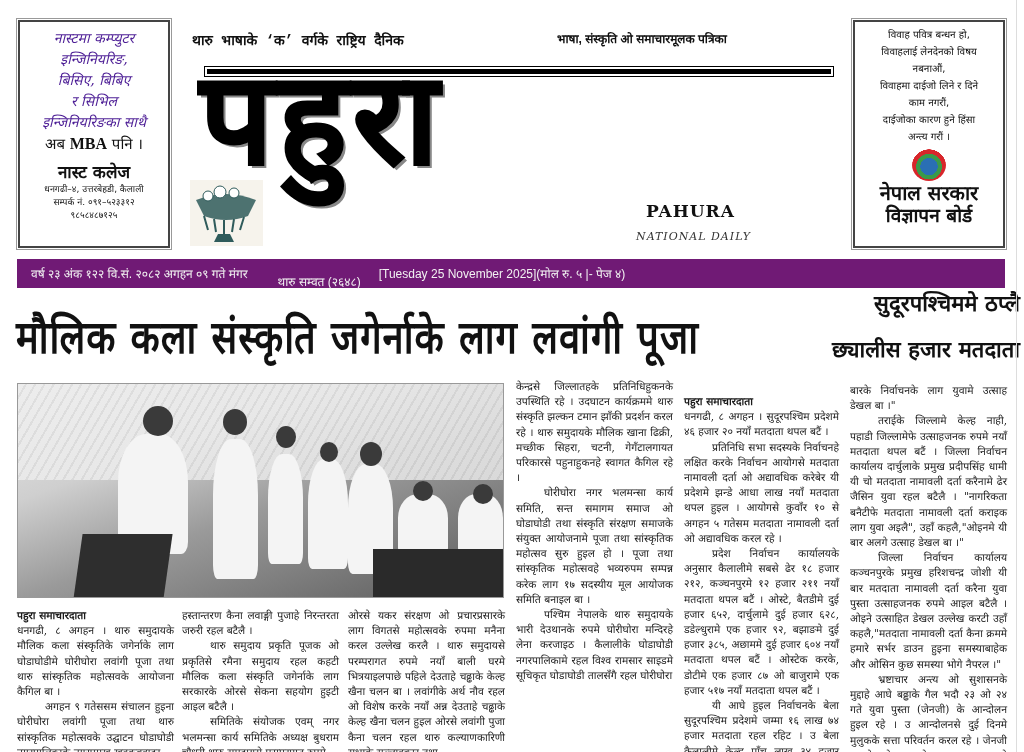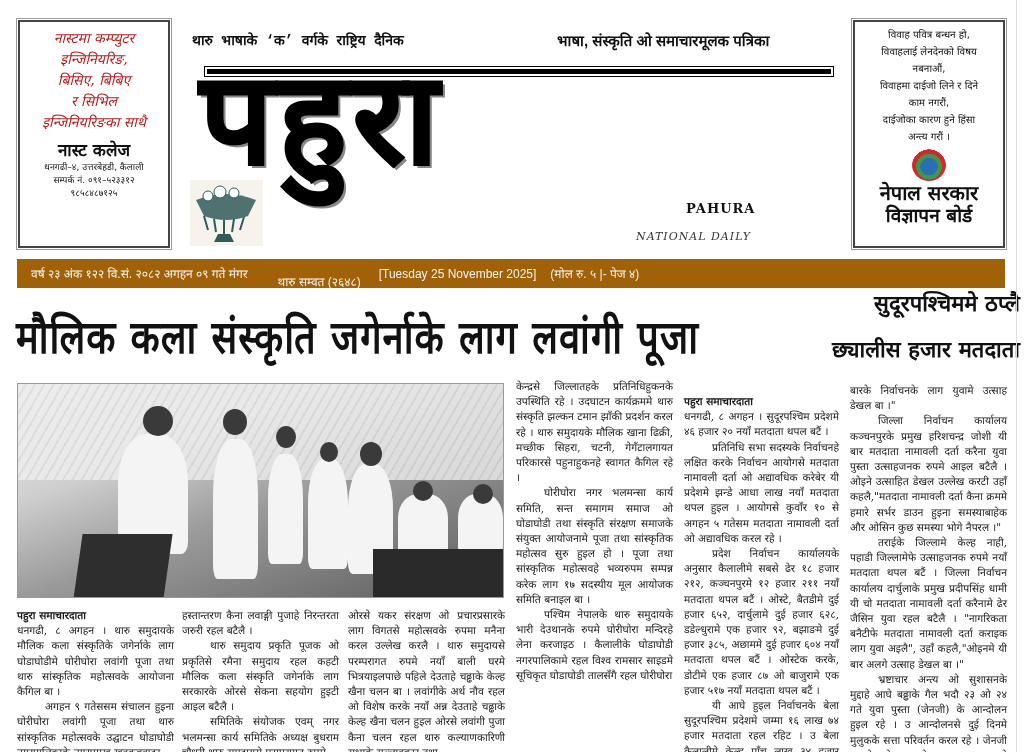--- a/index.html
+++ b/index.html
@@ -7,21 +7,21 @@
   body { font-family: "DejaVu Sans", sans-serif; color: #111; position: relative; }
 
   .abs { position: absolute; }
 
   
   .ad-left {
     left: 18px; top: 20px; width: 152px; height: 228px;
     border: 2px solid #444; outline: 1px solid #999; outline-offset: 1px;
     text-align: center; padding: 6px 3px;
   }
-  .ad-left .line { font-family: "DejaVu Serif", serif; font-style: italic; font-size: 14px; line-height: 21px; color: #b91c1c; }
+  .ad-left .line { font-family: "DejaVu Serif", serif; font-style: italic; font-size: 14px; line-height: 21px; color: #4c1d95; }
   .ad-left .mba { font-family: "DejaVu Serif", serif; font-size: 15px; line-height: 22px; }
   .ad-left .mba b { font-family: "Liberation Serif", serif; font-weight: bold; font-style: normal; font-size: 16px; }
   .ad-left .college { font-weight: bold; font-size: 17px; margin-top: 6px; line-height: 22px; }
   .ad-left .small { font-size: 9px; line-height: 13px; }
 
   
   .ad-right {
     left: 853px; top: 20px; width: 152px; height: 228px;
     border: 2px solid #444; outline: 1px solid #999; outline-offset: 1px;
     text-align: center; padding: 4px 2px;
@@ -30,50 +30,50 @@
   .ad-right .emblem {
     width: 34px; height: 32px; margin: 4px auto 2px; border-radius: 50%;
     background: radial-gradient(circle at 50% 55%, #2a6fb4 0 35%, #3b9a4a 36% 52%, #d8262b 53% 70%, #fff 71%);
     position: relative;
   }
   .ad-right .gov { font-weight: bold; font-size: 20px; line-height: 20px; }
   .ad-right .board { font-weight: bold; font-size: 19px; line-height: 24px; }
 
   
   .tagline-left { left: 192px; top: 30px; font-size: 14px; font-weight: bold; font-family: Liberation Mono, monospace; }
-  .tagline-right { left: 557px; top: 30px; font-size: 15px; font-weight: bold; font-family: "Liberation Sans", sans-serif; }
+  .tagline-right { left: 557px; top: 30px; font-size: 12px; font-weight: bold; font-family: "Liberation Sans", sans-serif; }
   .mast-title {
     left: 200px; top: 44px; width: 640px; height: 150px;
     font-size: 128px; font-weight: bold; line-height: 150px;
     color: #000; letter-spacing: 6px;
     text-shadow: 3px 3px 0 #888, -1px -1px 0 #fff;
     -webkit-text-stroke: 2px #000;
     font-family: "DejaVu Sans", sans-serif;
   }
   .mast-bar {
     left: 205px; top: 67px; width: 628px; height: 9px; background: #000;
     border: 2px solid #fff; outline: 1px solid #000;
   }
   .logo-basket {
     left: 190px; top: 180px; width: 73px; height: 66px;
     background: #f6f3ec;
   }
-  .pahura-en { left: 646px; top: 201px; font-family: "DejaVu Serif", serif; font-weight: bold; font-size: 13px; letter-spacing: 1px; margin-left: 40px; }
+  .pahura-en { left: 646px; top: 201px; font-family: "DejaVu Serif", serif; font-weight: bold; font-size: 17px; letter-spacing: 1px; }
   .national-daily { left: 636px; top: 230px; font-family: "DejaVu Serif", serif; font-style: italic; font-size: 11px; letter-spacing: 1px; color: #333; }
 
   
   .info-bar {
-    left: 17px; top: 259px; width: 988px; height: 29px; background: #a16207;
+    left: 17px; top: 259px; width: 988px; height: 29px; background: #701a75;
     color: #f2f2f2; display: flex; align-items: center; font-size: 12px; padding-left: 14px;
     font-family: "Liberation Sans", sans-serif;
   }
   .info-bar span { white-space: nowrap; }
   .info-bar .vol { margin-right: 30px; }
   .info-bar .thar { margin-right: 18px; margin-top: 16px; }
-  .info-bar .date-en { margin-right: 14px; }
+  .info-bar .date-en { }
 
   
   .headline-main {
     left: 16px; top: 300px; width: 656px; height: 70px;
     font-size: 38px; font-weight: bold; letter-spacing: 1px; line-height: 62px;
     font-family: "DejaVu Sans", sans-serif; transform: scaleY(1.2); transform-origin: top left;
     white-space: nowrap;
   }
   .headline-right {
     left: 690px; top: 281px; width: 330px; text-align: right;
@@ -110,20 +110,25 @@
 </style>
 </head>
 <body>
 
 <div class="abs ad-left">
   <div class="line">नास्टमा कम्प्युटर</div>
   <div class="line">इन्जिनियरिङ,</div>
   <div class="line">बिसिए, बिबिए</div>
   <div class="line">र सिभिल</div>
   <div class="line">इन्जिनियरिङका साथै</div>
+  <div class="mba">
+    <span>अब</span>
+    <b>MBA</b>
+    <span>पनि ।</span>
+  </div>
   <div class="college">नास्ट कलेज</div>
   <div class="small">धनगढी–४, उत्तरबेहडी, कैलाली</div>
   <div class="small">सम्पर्क नं. ०९१–५२३३१२</div>
   <div class="small">९८५८४८७१२५</div>
 </div>
 
 <div class="abs ad-right">
   <div class="line">विवाह पवित्र बन्धन हो,</div>
   <div class="line">विवाहलाई लेनदेनको विषय</div>
   <div class="line">नबनाऔं,</div>
@@ -212,18 +217,18 @@
 <div class="abs col col5">
   <p class="byline">पहुरा समाचारदाता</p>
   <p>धनगढी, ८ अगहन । सुदूरपश्चिम प्रदेशमे ४६ हजार २० नयाँ मतदाता थपल बटैं ।</p>
   <p class="indent">प्रतिनिधि सभा सदस्यके निर्वाचनहे लक्षित करके निर्वाचन आयोगसे मतदाता नामावली दर्ता ओ अद्यावधिक करेबेर यी प्रदेशमे झन्डे आधा लाख नयाँ मतदाता थपल हुइल । आयोगसे कुवाँर १० से अगहन ५ गतेसम मतदाता नामावली दर्ता ओ अद्यावधिक करल रहे ।</p>
   <p class="indent">प्रदेश निर्वाचन कार्यालयके अनुसार कैलालीमे सबसे ढेर १८ हजार २१२, कञ्चनपुरमे १२ हजार २११ नयाँ मतदाता थपल बटैं । ओस्टे, बैतडीमे दुई हजार ६५२, दार्चुलामे दुई हजार ६२८, डडेल्धुरामे एक हजार ९२, बझाङमे दुई हजार ३८५, अछाममे दुई हजार ६०४ नयाँ मतदाता थपल बटैं । ओस्टेक करके, डोटीमे एक हजार ८७ ओ बाजुरामे एक हजार ५१७ नयाँ मतदाता थपल बटैं ।</p>
   <p class="indent">यी आघे हुइल निर्वाचनके बेला सुदूरपश्चिम प्रदेशमे जम्मा १६ लाख ७४ हजार मतदाता रहल रहिट । उ बेला कैलालीमे केल्ह पाँच लाख ३४ हजार मतदाता रहल रहिट । आब प्रदेशभर मतदाता संख्या बढल प्रदेश निर्वाचन</p>
 </div>
 
 <div class="abs col col6">
   <p>बारके निर्वाचनके लाग युवामे उत्साह डेखल बा ।"</p>
+  <p class="indent">तराईके जिल्लामे केल्ह नाही, पहाडी जिल्लामेफे उत्साहजनक रुपमे नयाँ मतदाता थपल बटैं । जिल्ला निर्वाचन कार्यालय दार्चुलाके प्रमुख प्रदीपसिंह धामी यी चो मतदाता नामावली दर्ता करैनामे ढेर जैसिन युवा रहल बटैलै । "नागरिकता बनैटीफे मतदाता नामावली दर्ता कराइक लाग युवा अइलै", उहाँ कहलै,"ओइनमे यी बार अलगे उत्साह डेखल बा ।"</p>
   <p class="indent">जिल्ला निर्वाचन कार्यालय कञ्चनपुरके प्रमुख हरिशचन्द्र जोशी यी बार मतदाता नामावली दर्ता करैना युवा पुस्ता उत्साहजनक रुपमे आइल बटैलै । ओइने उत्साहित डेखल उल्लेख करटी उहाँ कहलै,"मतदाता नामावली दर्ता कैना क्रममे हमारे सर्भर डाउन हुइना समस्याबाहेक और ओसिन कुछ समस्या भोगे नैपरल ।"</p>
-  <p class="indent">तराईके जिल्लामे केल्ह नाही, पहाडी जिल्लामेफे उत्साहजनक रुपमे नयाँ मतदाता थपल बटैं । जिल्ला निर्वाचन कार्यालय दार्चुलाके प्रमुख प्रदीपसिंह धामी यी चो मतदाता नामावली दर्ता करैनामे ढेर जैसिन युवा रहल बटैलै । "नागरिकता बनैटीफे मतदाता नामावली दर्ता कराइक लाग युवा अइलै", उहाँ कहलै,"ओइनमे यी बार अलगे उत्साह डेखल बा ।"</p>
   <p class="indent">भ्रष्टाचार अन्त्य ओ सुशासनके मुद्दाहे आघे बढ्ढाके गैल भदौ २३ ओ २४ गते युवा पुस्ता (जेनजी) के आन्दोलन हुइल रहे । उ आन्दोलनसे दुई दिनमे मुलुकके सत्ता परिवर्तन करल रहे । जेनजी आन्दोलनके जगमे बनल सरकारसे तत्कालीन प्रतिनिधि</p>
 </div>
 
 <div class="abs vsep" style="left:1016px;top:0;height:752px;background:#ddd;"></div>
 
 </body></html>

